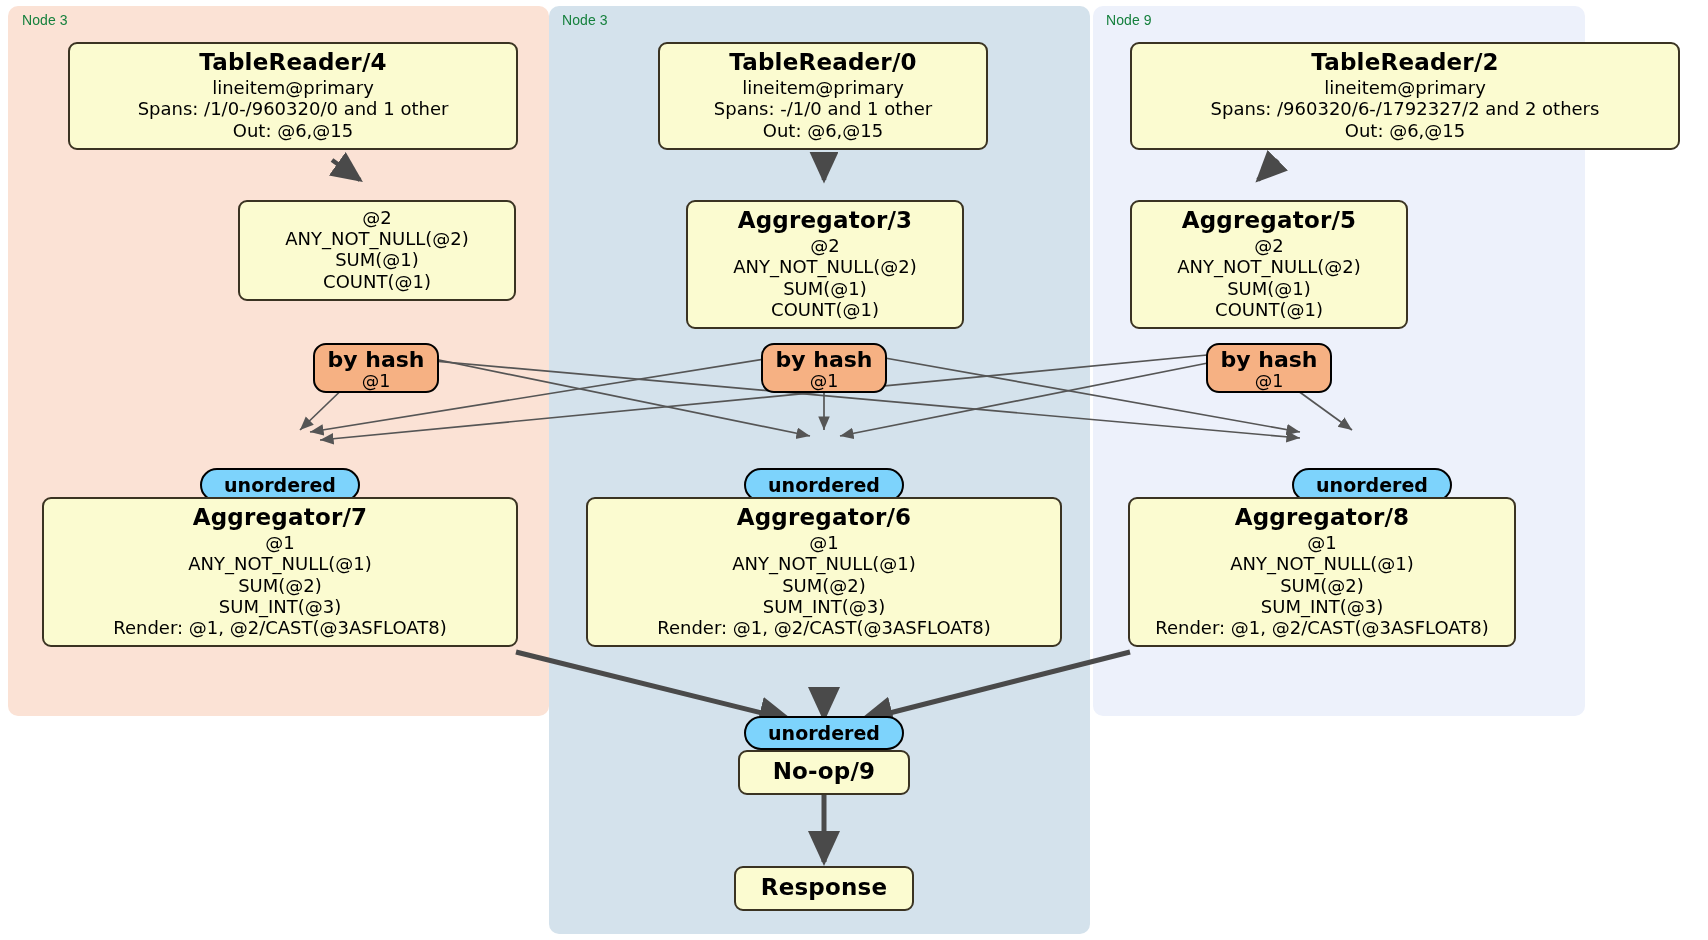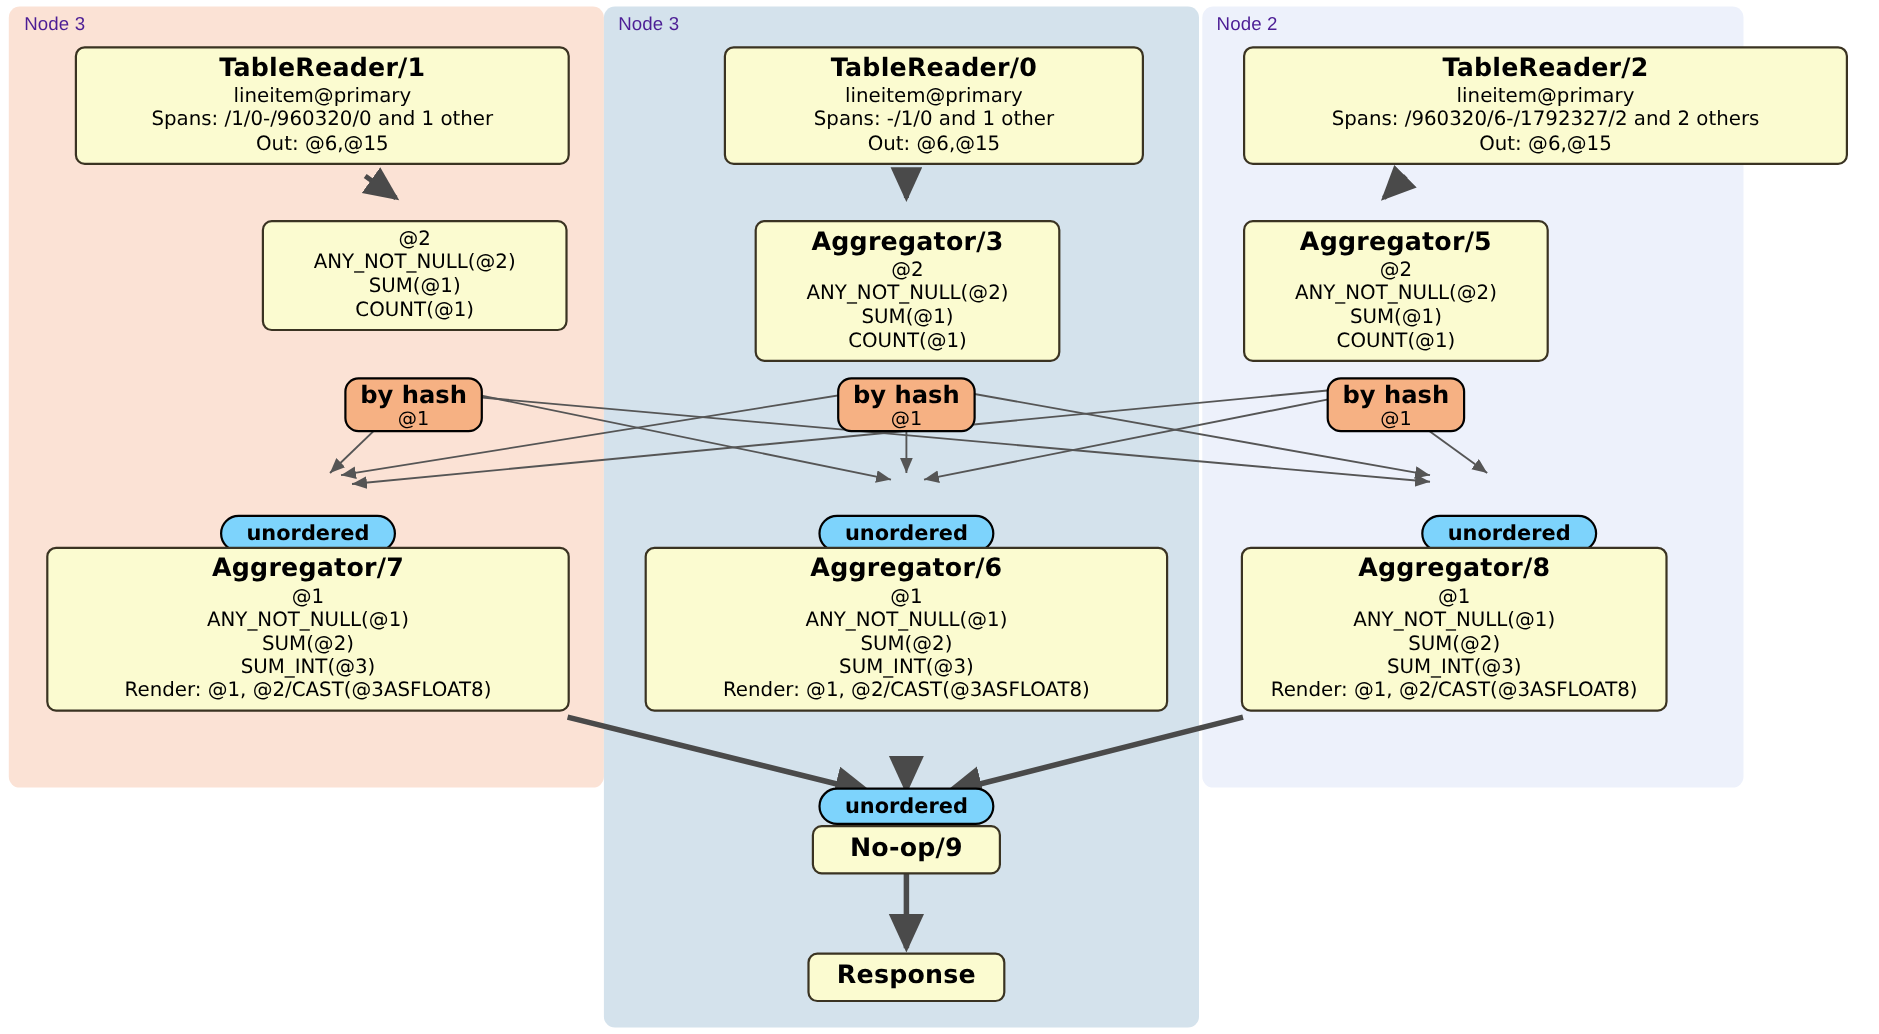--- a/index.html
+++ b/index.html
@@ -17,22 +17,22 @@
     overflow: hidden;
   }
   
   .panel {
     position: absolute;
     border-radius: 10px;
     box-sizing: border-box;
   }
   .panel-label {
     position: absolute;
-    font-size: 17px;
-    color: #4c1d95;
+    font-size: 14px;
+    color: #15803d;
     font-family: "Liberation Sans", sans-serif;
     letter-spacing: .1px;
     white-space: nowrap;
   }
   
   #edges {
     position: absolute;
     left: 0; top: 0;
     width: 1708px;
     height: 940px;
@@ -107,21 +107,21 @@
 <body>
 
 <div id="stage">
 
   <div class="panel" style="left:8px; top:6px; width:541px; height:710px; background:#fbe2d5;"></div>
   <div class="panel" style="left:549px; top:6px; width:541px; height:928px; background:#d4e2ec;"></div>
   <div class="panel" style="left:1093px; top:6px; width:492px; height:710px; background:#edf1fb;"></div>
 
   <div class="panel-label" style="left:22px; top:12px;">Node 3</div>
   <div class="panel-label" style="left:562px; top:12px;">Node 3</div>
-  <div class="panel-label" style="left:1106px; top:12px;">Node 2</div>
+  <div class="panel-label" style="left:1106px; top:12px;">Node 9</div>
 
   <svg id="edges" viewBox="0 0 1708 940" xmlns="http://www.w3.org/2000/svg">
     <defs>
       <marker id="ah-thick" markerWidth="9" markerHeight="9" refX="6.2" refY="3.2" orient="auto" markerUnits="strokeWidth">
         <path d="M0,0 L7,3.2 L0,6.4 z" fill="#4a4a4a"></path>
       </marker>
       <marker id="ah-thin" markerWidth="11" markerHeight="11" refX="8" refY="3.4" orient="auto" markerUnits="strokeWidth">
         <path d="M0,0 L8,3.4 L0,6.8 z" fill="#555555"></path>
       </marker>
     </defs>
@@ -143,27 +143,27 @@
     <path d="M 1283,380 L 1352,430" stroke="#555" stroke-width="1.7" fill="none" marker-end="url(#ah-thin)"></path>
 
     <path d="M 516,652 L 790,720" stroke="#4a4a4a" stroke-width="5" fill="none" marker-end="url(#ah-thick)"></path>
     <path d="M 824,688 L 824,718" stroke="#4a4a4a" stroke-width="5" fill="none" marker-end="url(#ah-thick)"></path>
     <path d="M 1130,652 L 862,720" stroke="#4a4a4a" stroke-width="5" fill="none" marker-end="url(#ah-thick)"></path>
 
     <path d="M 824,790 L 824,862" stroke="#4a4a4a" stroke-width="5" fill="none" marker-end="url(#ah-thick)"></path>
   </svg>
 
   <div class="proc" style="left:68px; top:42px; width:450px;">
-    <span class="ttl">TableReader/1</span>
+    <span class="ttl">TableReader/4</span>
     <span class="ln">lineitem@primary</span>
     <span class="ln">Spans: /1/0-/960320/0 and 1 other</span>
     <span class="ln">Out: @6,@15</span>
   </div>
 
-  <div class="proc" style="left:658px; top:42px; width:382px;">
+  <div class="proc" style="left:658px; top:42px; width:330px;">
     <span class="ttl">TableReader/0</span>
     <span class="ln">lineitem@primary</span>
     <span class="ln">Spans: -/1/0 and 1 other</span>
     <span class="ln">Out: @6,@15</span>
   </div>
 
   <div class="proc" style="left:1130px; top:42px; width:550px;">
     <span class="ttl">TableReader/2</span>
     <span class="ln">lineitem@primary</span>
     <span class="ln">Spans: /960320/6-/1792327/2 and 2 others</span>

